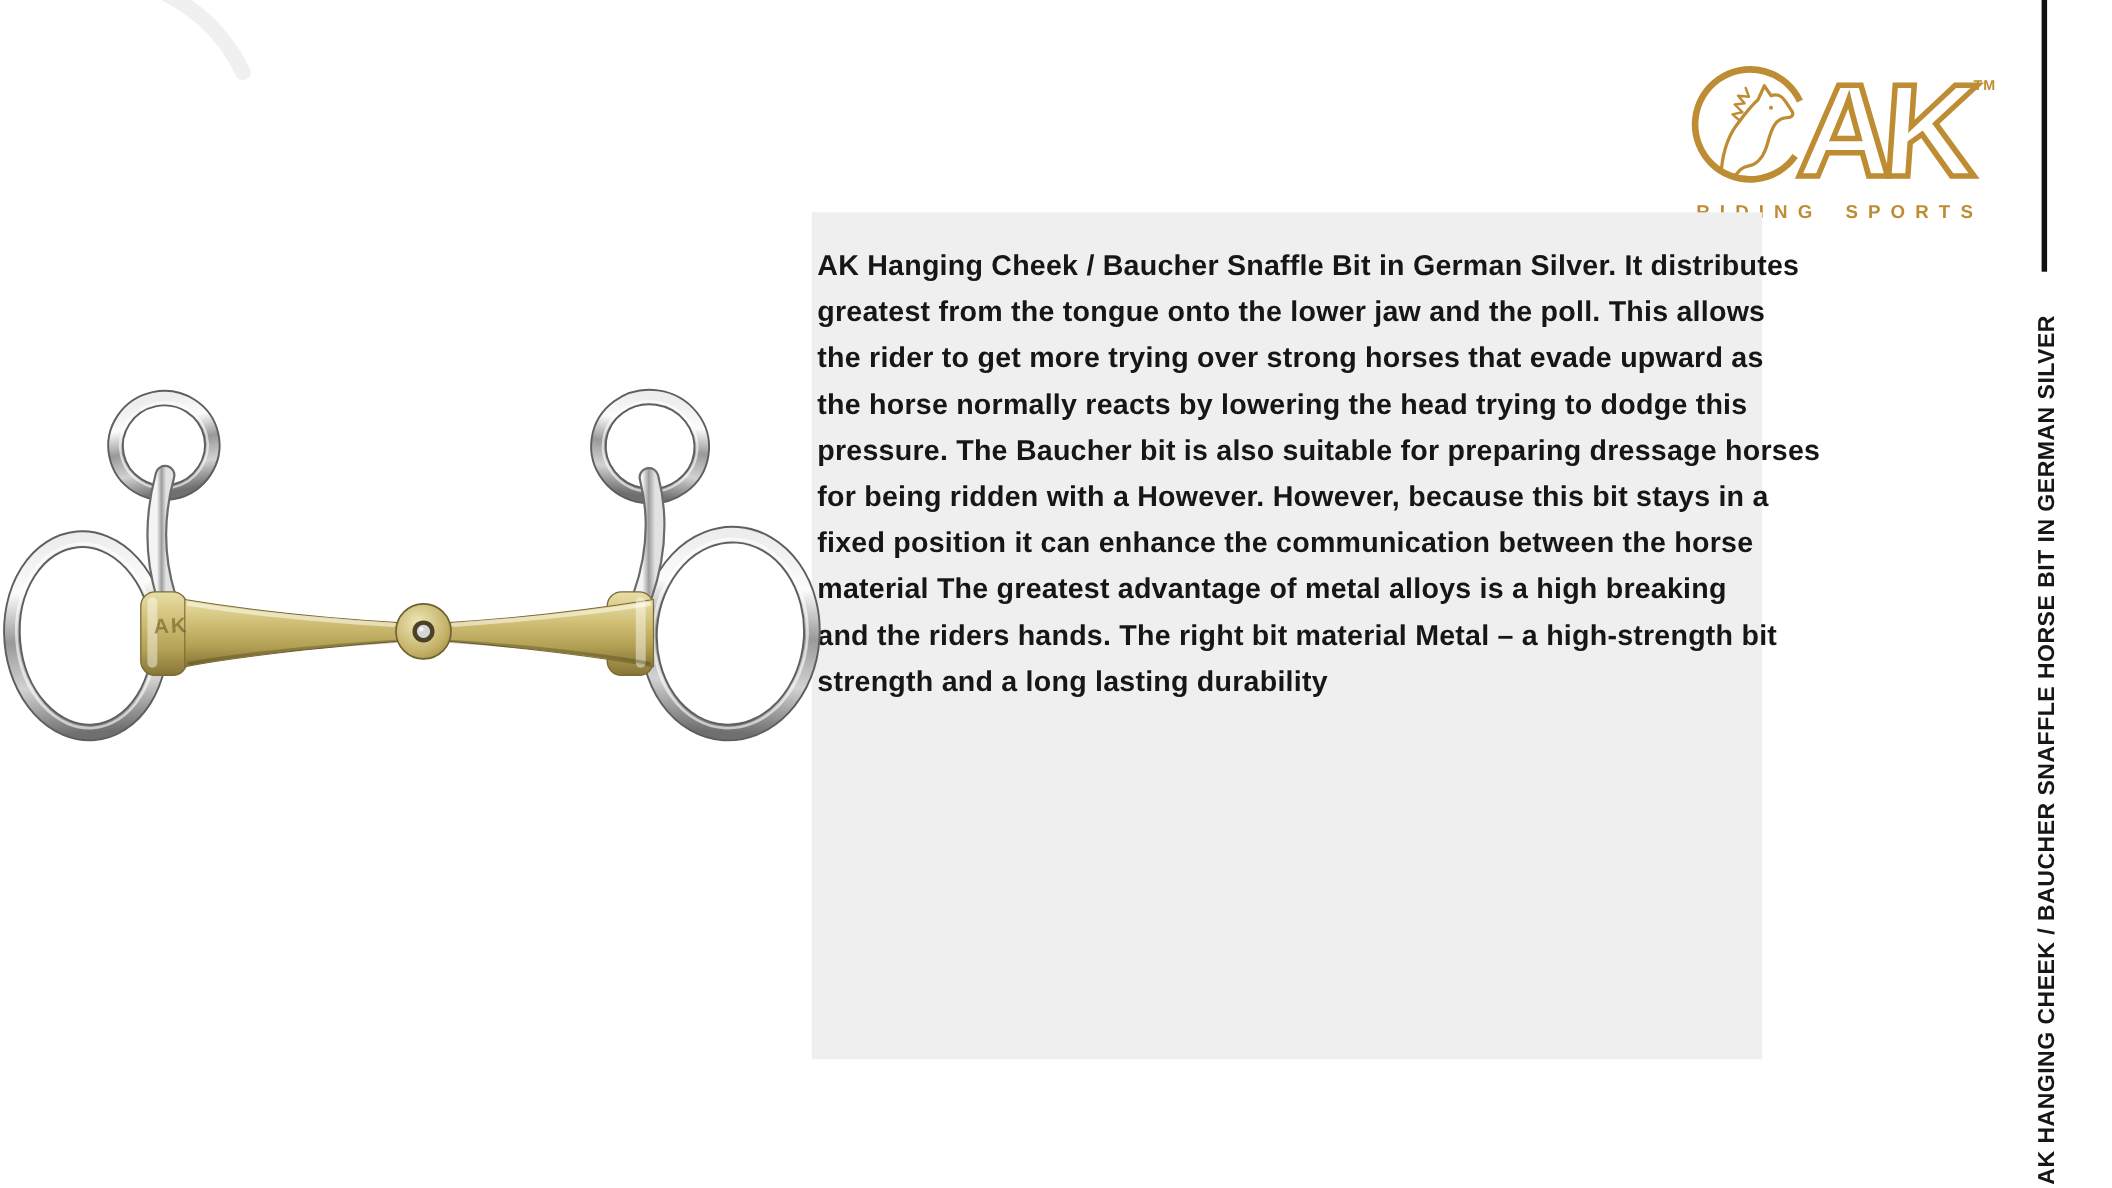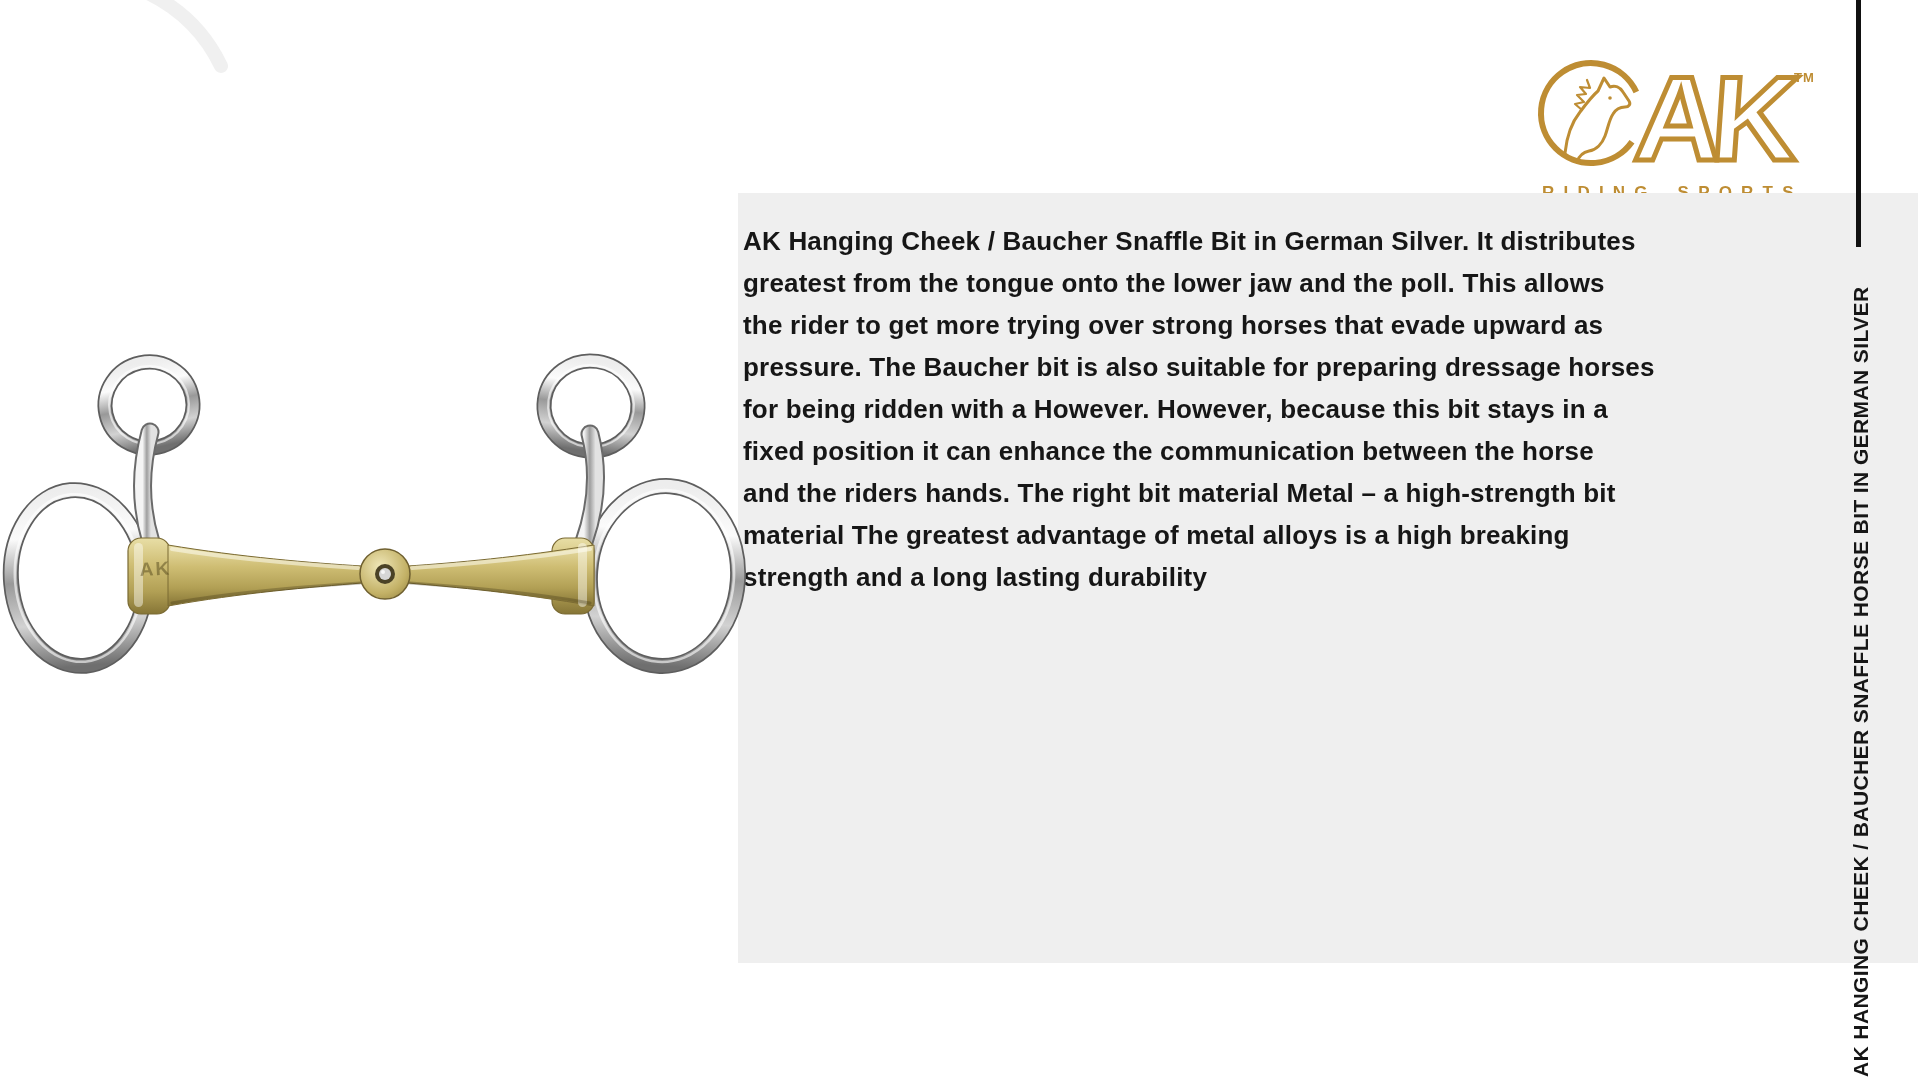--- a/index.html
+++ b/index.html
@@ -19,21 +19,21 @@
   
   #logo{left:1532px;top:52px;width:300px;height:152px;}
   #logo .gold-stroke{stroke:var(--gold);fill:none;}
   #logo .gold-fill{fill:var(--gold);}
   .logo-letters{font-family:"Liberation Sans",sans-serif;font-weight:bold;
     font-size:120px;letter-spacing:-10px;}
   .logo-tm{font-size:13px;font-weight:bold;letter-spacing:1px;}
   .logo-tagline{font-size:17px;font-weight:bold;letter-spacing:9.2px;word-spacing:7px;}
 
   
-  #panel{left:738px;top:193px;width:1180px;height:770px;background:var(--panel-bg);
+  #panel{left:738px;top:193px;width:864px;height:770px;background:var(--panel-bg);
     padding:27px 8px 0 5px;}
   .t-block{color:var(--ink);font-weight:bold;font-size:26px;line-height:42px;
     letter-spacing:0.2px;white-space:nowrap;}
   #spec-gap{height:42px;}
 
   
   #v-rule{left:1856px;top:0;width:5px;height:247px;background:var(--rule);}
   #v-title-box{left:1845px;top:259px;width:32px;height:818px;}
   #v-title-box span{display:block;height:100%;writing-mode:vertical-rl;
     transform:rotate(180deg);color:var(--ink);font-weight:bold;font-size:21px;
@@ -65,25 +65,26 @@
   <text class="logo-tm gold-fill" x="262" y="30">TM</text>
 
   <text class="logo-tagline gold-fill" x="10" y="146">RIDING SPORTS</text>
 </svg>
 
 <div id="panel" class="abs">
   <div class="t-block">
       <div>AK Hanging Cheek / Baucher Snaffle Bit in German Silver. It distributes</div>
       <div>greatest from the tongue onto the lower jaw and the poll. This allows</div>
       <div>the rider to get more trying over strong horses that evade upward as</div>
+      <div>the horse normally reacts by lowering the head trying to dodge this</div>
       <div>pressure. The Baucher bit is also suitable for preparing dressage horses</div>
       <div>for being ridden with a However. However, because this bit stays in a</div>
       <div>fixed position it can enhance the communication between the horse</div>
+      <div>material The greatest advantage of metal alloys is a high breaking</div>
       <div>and the riders hands. The right bit material Metal – a high-strength bit</div>
-      <div>material The greatest advantage of metal alloys is a high breaking</div>
       <div>strength and a long lasting durability</div>
     </div>
   <div id="spec-gap"></div>
 </div>
 
 <div id="v-rule" class="abs"></div>
 <div id="v-title-box" class="abs">
   <span>AK HANGING CHEEK / BAUCHER SNAFFLE HORSE BIT IN GERMAN SILVER</span>
 </div>
 

